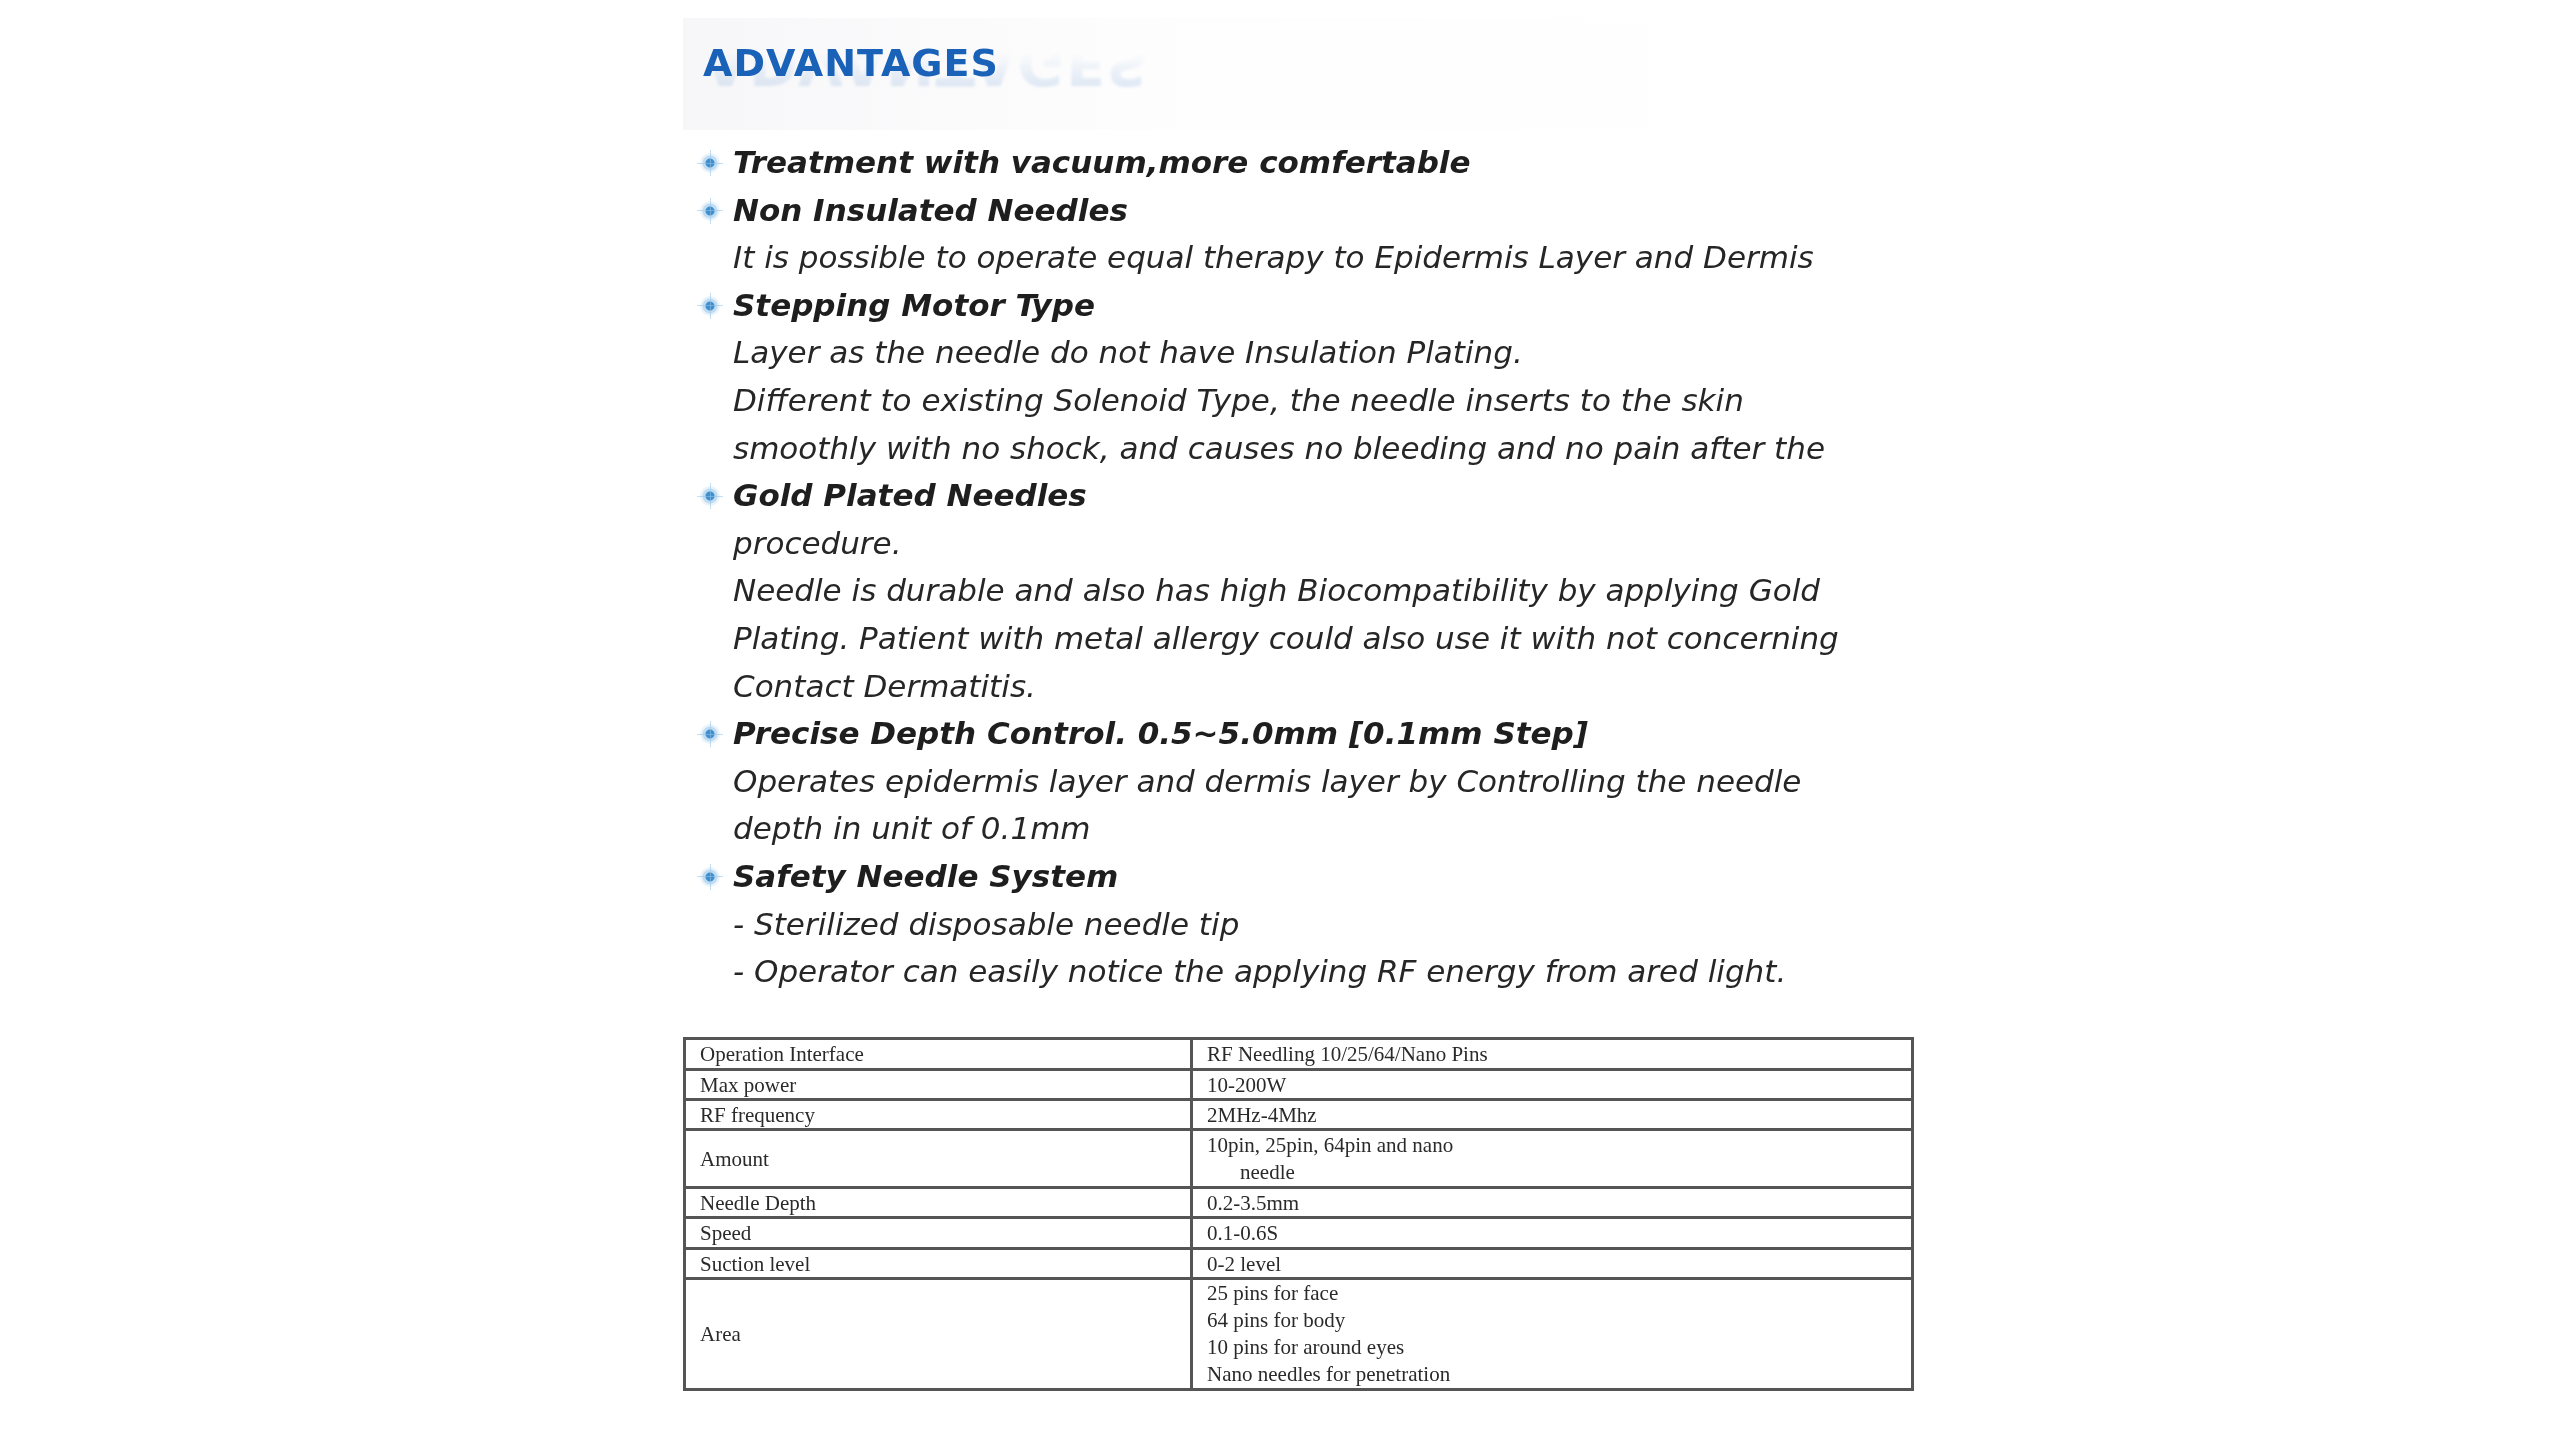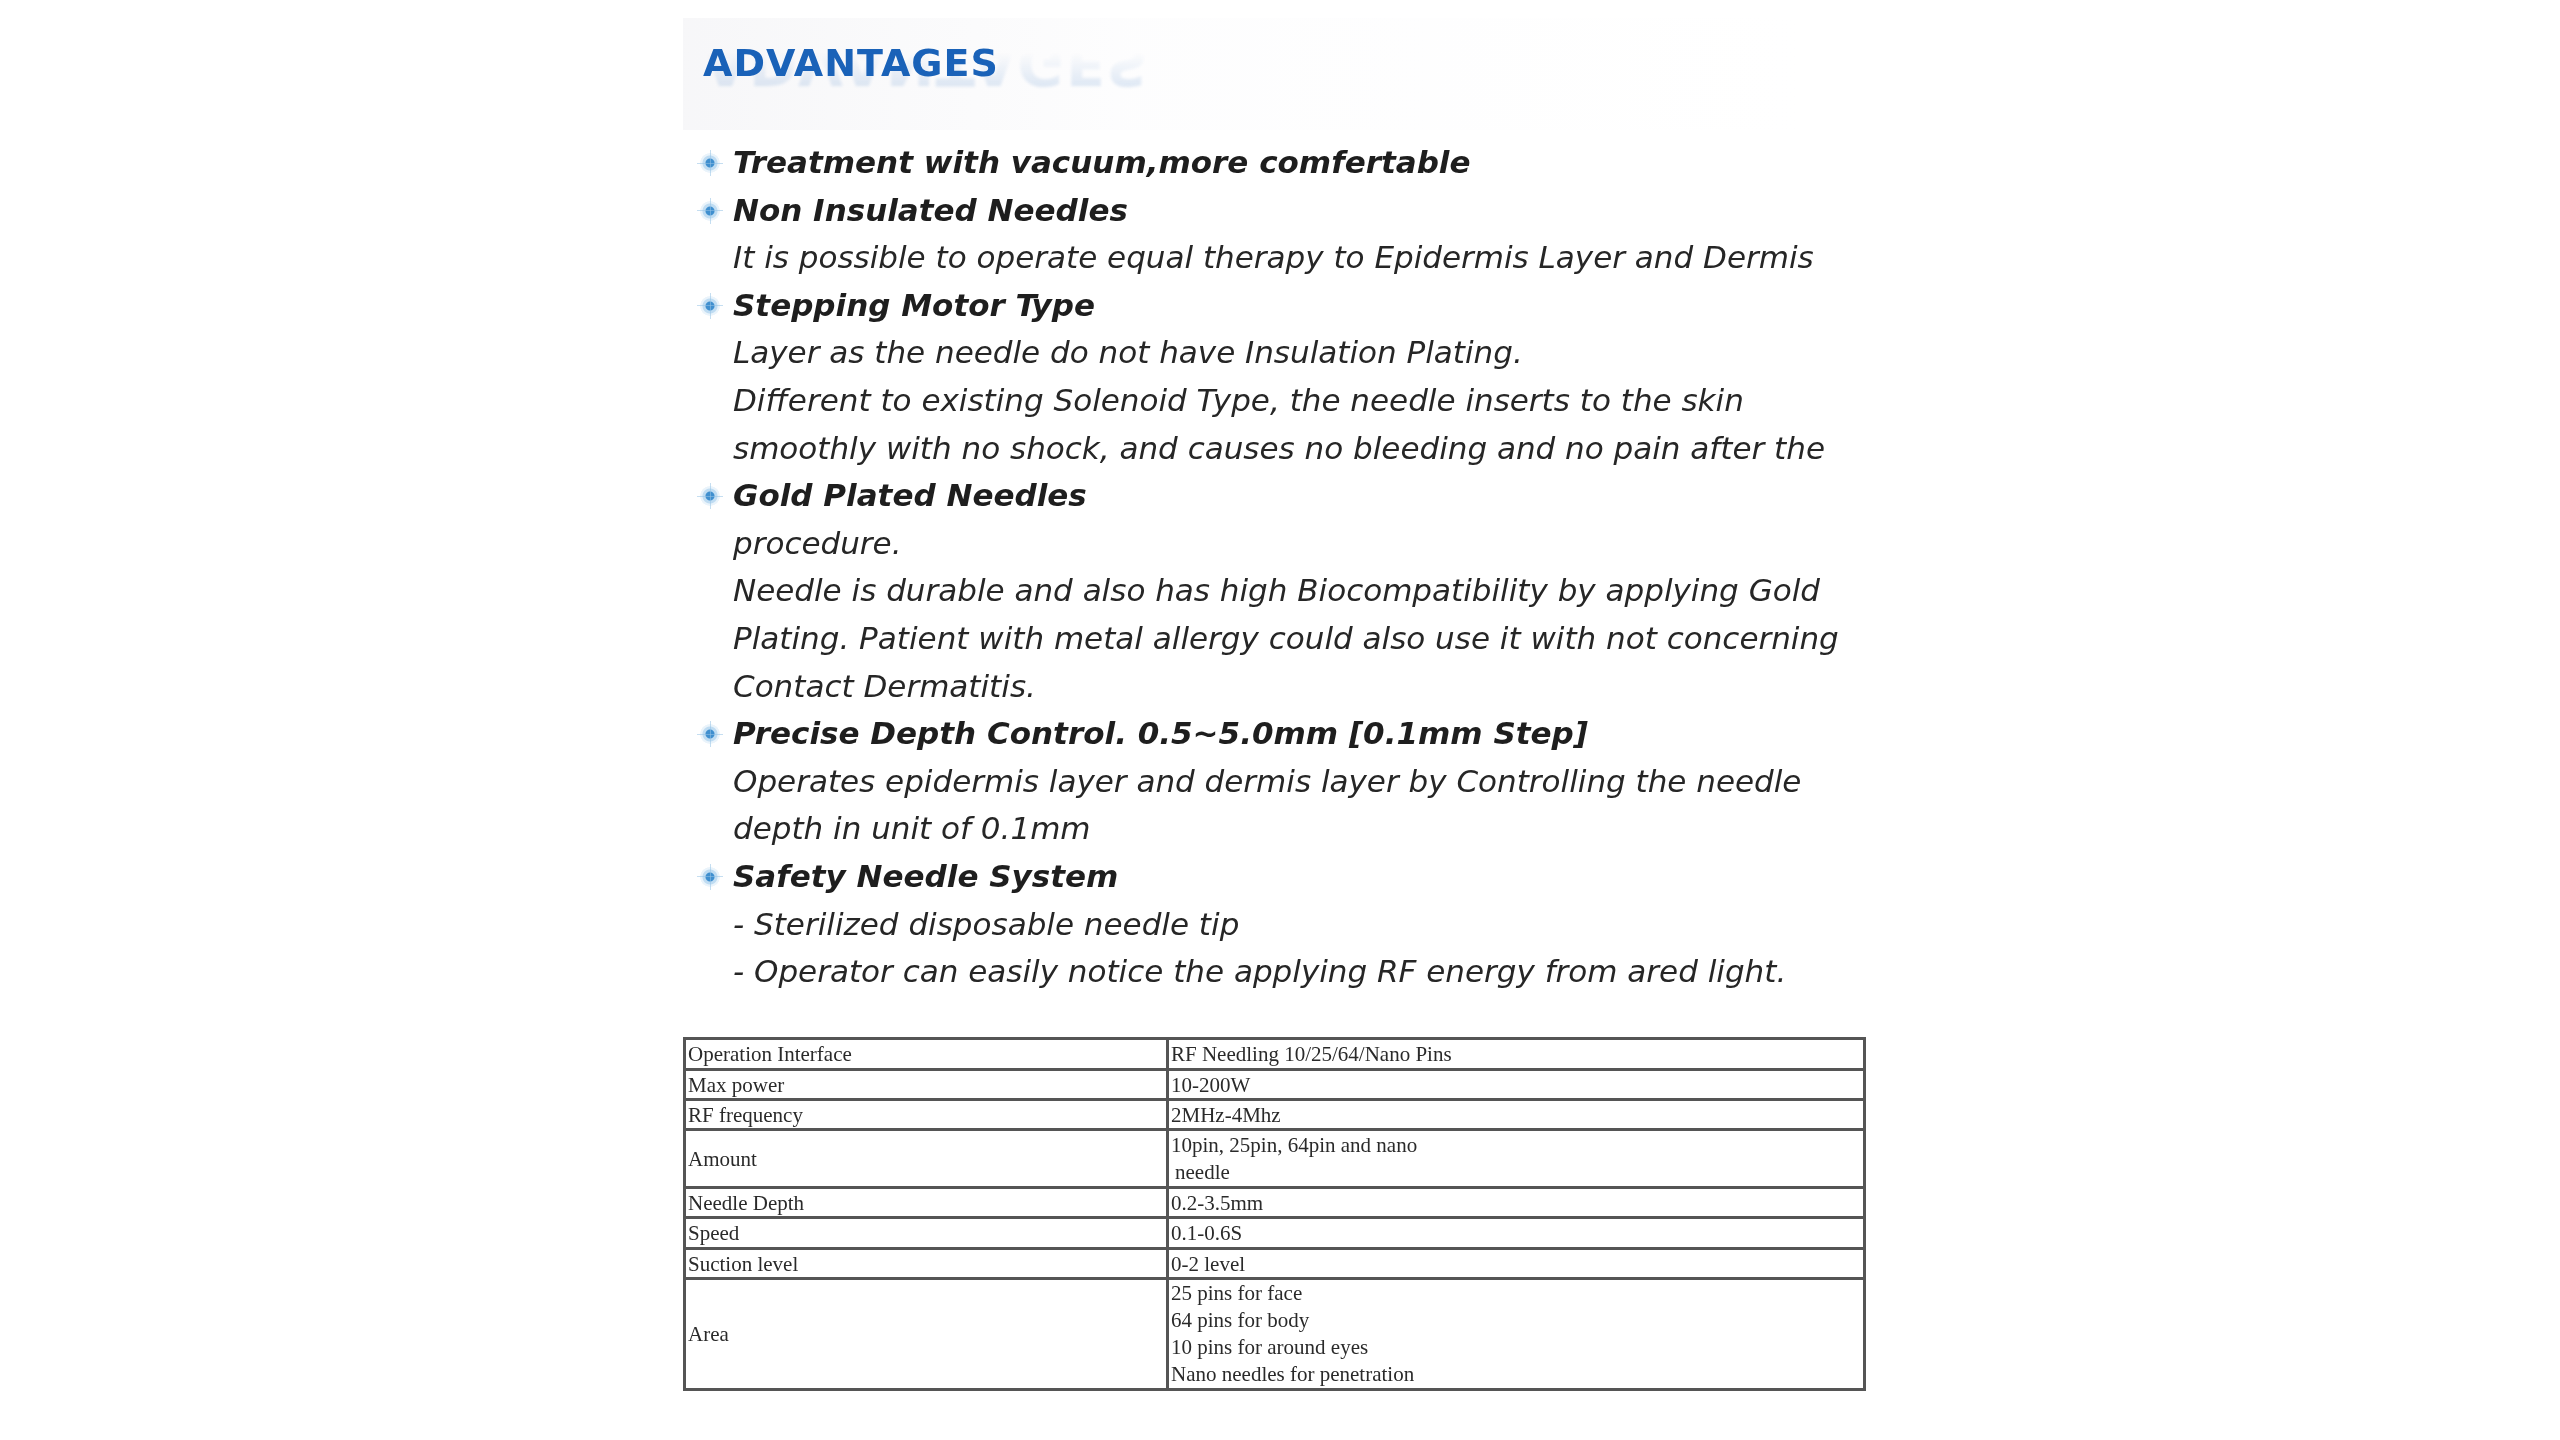--- a/index.html
+++ b/index.html
@@ -99,36 +99,37 @@
       top: 1037px;
       width: 1176px;
       border-collapse: collapse;
       font-family: "Liberation Serif", serif;
       font-size: 21px;
       color: #2a2a2a;
       table-layout: fixed;
     }
     .spec-table td {
       border: 3px solid #555555;
-      padding: 0 2px;
+      padding: 0 14px;
       vertical-align: middle;
       line-height: 26px;
       height: 24px;
     }
     .spec-table td.label {
       width: 476px;
     }
     .spec-table td.value {
       width: 690px;
     }
     .spec-table .multi div {
       line-height: 27px;
     }
     .spec-table .indent {
       padding-left: 4px;
+      margin-left: 29px;
     }
   </style>
 </head>
 <body>
 
 <div class="banner"></div>
 <h1 class="title">ADVANTAGES</h1>
 <div class="title-reflection">ADVANTAGES</div>
 
 <div class="content">

